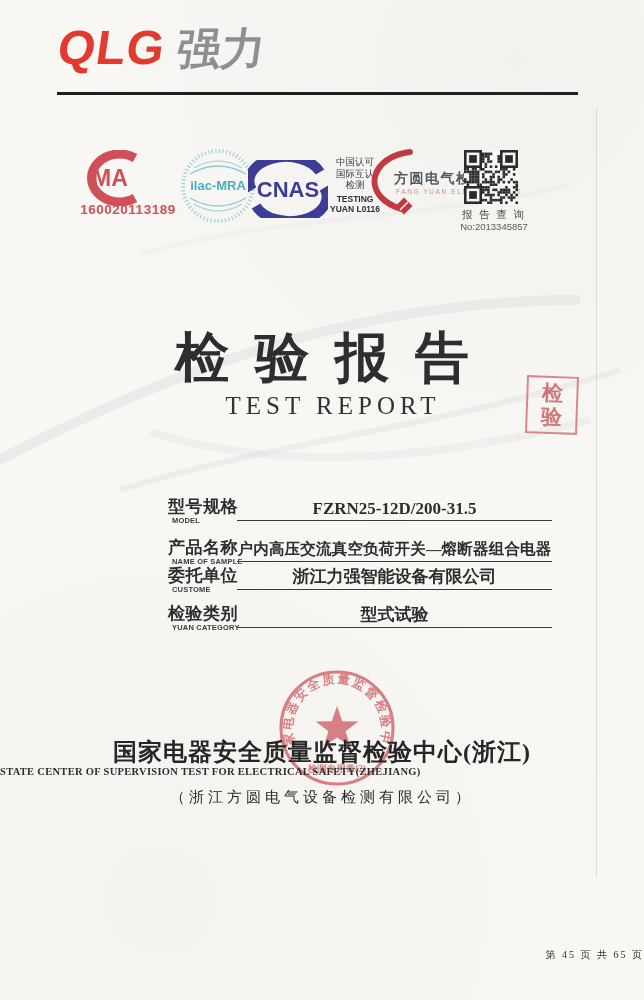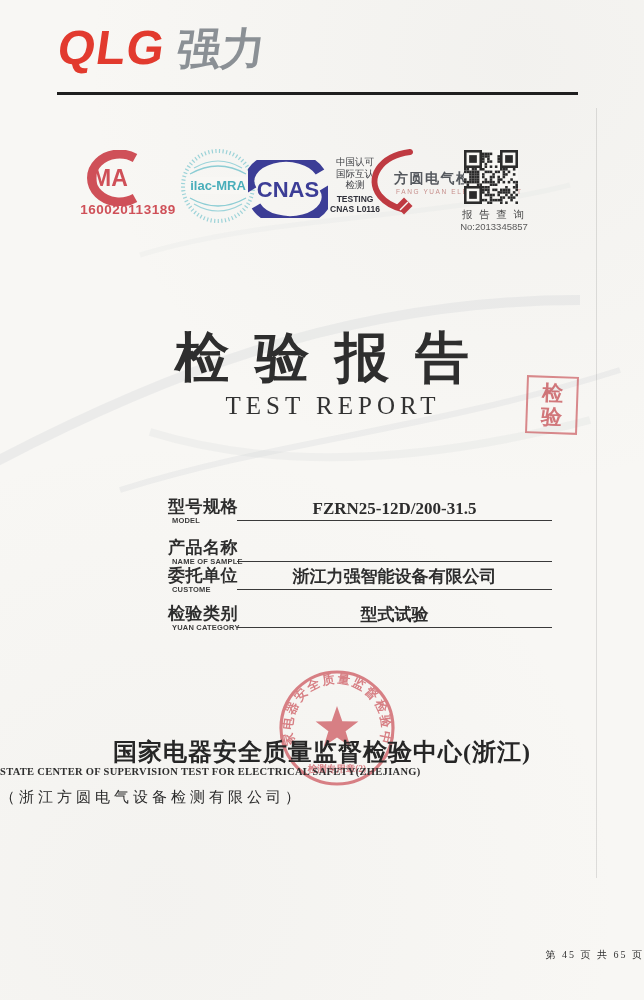--- a/index.html
+++ b/index.html
@@ -52,21 +52,21 @@
            font-size:17px; font-weight:600; color:#2d2d2d; white-space:nowrap;}
   .form-row.r0 .f-value{font-size:15.5px; letter-spacing:.2px;}
   .f-sub{position:absolute; left:4px; top:23px; font-size:7.5px; font-weight:700; color:#3c3c3c;
          font-family:"Liberation Sans",sans-serif; letter-spacing:.2px; white-space:nowrap;}
   
   .round-stamp{position:absolute; left:277px; top:668px; opacity:.78; z-index:1;}
   .issuer-zh{position:absolute; left:0; top:736px; width:100%; text-align:center; z-index:2;
              font-size:24px; font-weight:700; color:#262626; letter-spacing:1px;}
   .issuer-en{position:absolute; left:0; top:766px; width:100%; text-align:left; z-index:2;
              font-size:10.5px; font-weight:700; color:#2e2e2e; letter-spacing:.3px;}
-  .issuer-co{position:absolute; left:0; top:788px; width:100%; text-align:left; z-index:2;
+  .issuer-co{position:absolute; left:0; top:788px; width:100%; text-align:center; z-index:2;
              font-size:15px; color:#2b2b2b; letter-spacing:4px;}
   
   .footer{position:absolute; left:0; top:948px; width:100%; text-align:right;
           font-size:10px; color:#333; letter-spacing:2px;}
   
   .scan-line{position:absolute; left:596px; top:108px; width:1px; height:770px; background:rgba(100,100,100,.18);}
   .watermarks{position:absolute; left:0; top:0; z-index:0; pointer-events:none;}
   .content-layer{position:relative; z-index:2;}
 </style>
 </head>
@@ -107,21 +107,21 @@
     <svg style="position:absolute;left:248px;top:160px;" width="80" height="58">
       <path d="M 4,30 A 35,23 0 0 1 72,12" fill="none" stroke="#3c3d96" stroke-width="10"></path>
       <path d="M 76,28 A 35,23 0 0 1 8,46" fill="none" stroke="#3c3d96" stroke-width="10"></path>
       <text x="40" y="37" text-anchor="middle" font-family="Liberation Sans, sans-serif" font-weight="800" font-size="22" fill="#3c3d96">CNAS</text>
     </svg>
     <div class="cnas-col">
       <div class="zh">中国认可</div>
       <div class="zh">国际互认</div>
       <div class="zh">检测</div>
       <div class="en">TESTING</div>
-      <div class="en" style="margin-top:0;">CNAS L0116</div>
+      <div class="en" style="margin-top:0;">YUAN L0116</div>
     </div>
 
     <svg style="position:absolute;left:364px;top:148px;" width="60" height="70">
       <path d="M 46,4 C 16,8 2,30 16,48 C 22,55 30,59 38,61" fill="none" stroke="#bf3a41" stroke-width="6" stroke-linecap="round"></path>
       <rect x="34" y="52" width="12" height="12" fill="#bf3a41" transform="rotate(45 40 58)"></rect>
       <line x1="36" y1="62" x2="44" y2="54" stroke="#f8f7f4" stroke-width="1.4"></line>
     </svg>
     <div class="fy-name">方圆电气检测</div>
     <div class="fy-en">FANG YUAN ELECTRIC TEST</div>
 
@@ -289,20 +289,21 @@
     <div class="title-zh">检验报告</div>
     <div class="title-en">TEST REPORT</div>
 
     <div class="sq-stamp">
       <span>检验</span>
     </div>
 
     <div class="form-row r0" style="top:486px;margin-top:48px;">
       <div class="f-line"></div>
       <span class="f-label">产品名称</span>
+      <span class="f-value">户内高压交流真空负荷开关—熔断器组合电器</span>
       <span class="f-sub">NAME OF SAMPLE</span>
     </div>
     <div class="form-row" style="top:493px;">
       <div class="f-line"></div>
       <span class="f-label">型号规格</span>
       <span class="f-value">FZRN25-12D/200-31.5</span>
       <span class="f-sub">MODEL</span>
     </div>
     <div class="form-row" style="top:562px;">
       <div class="f-line"></div>

